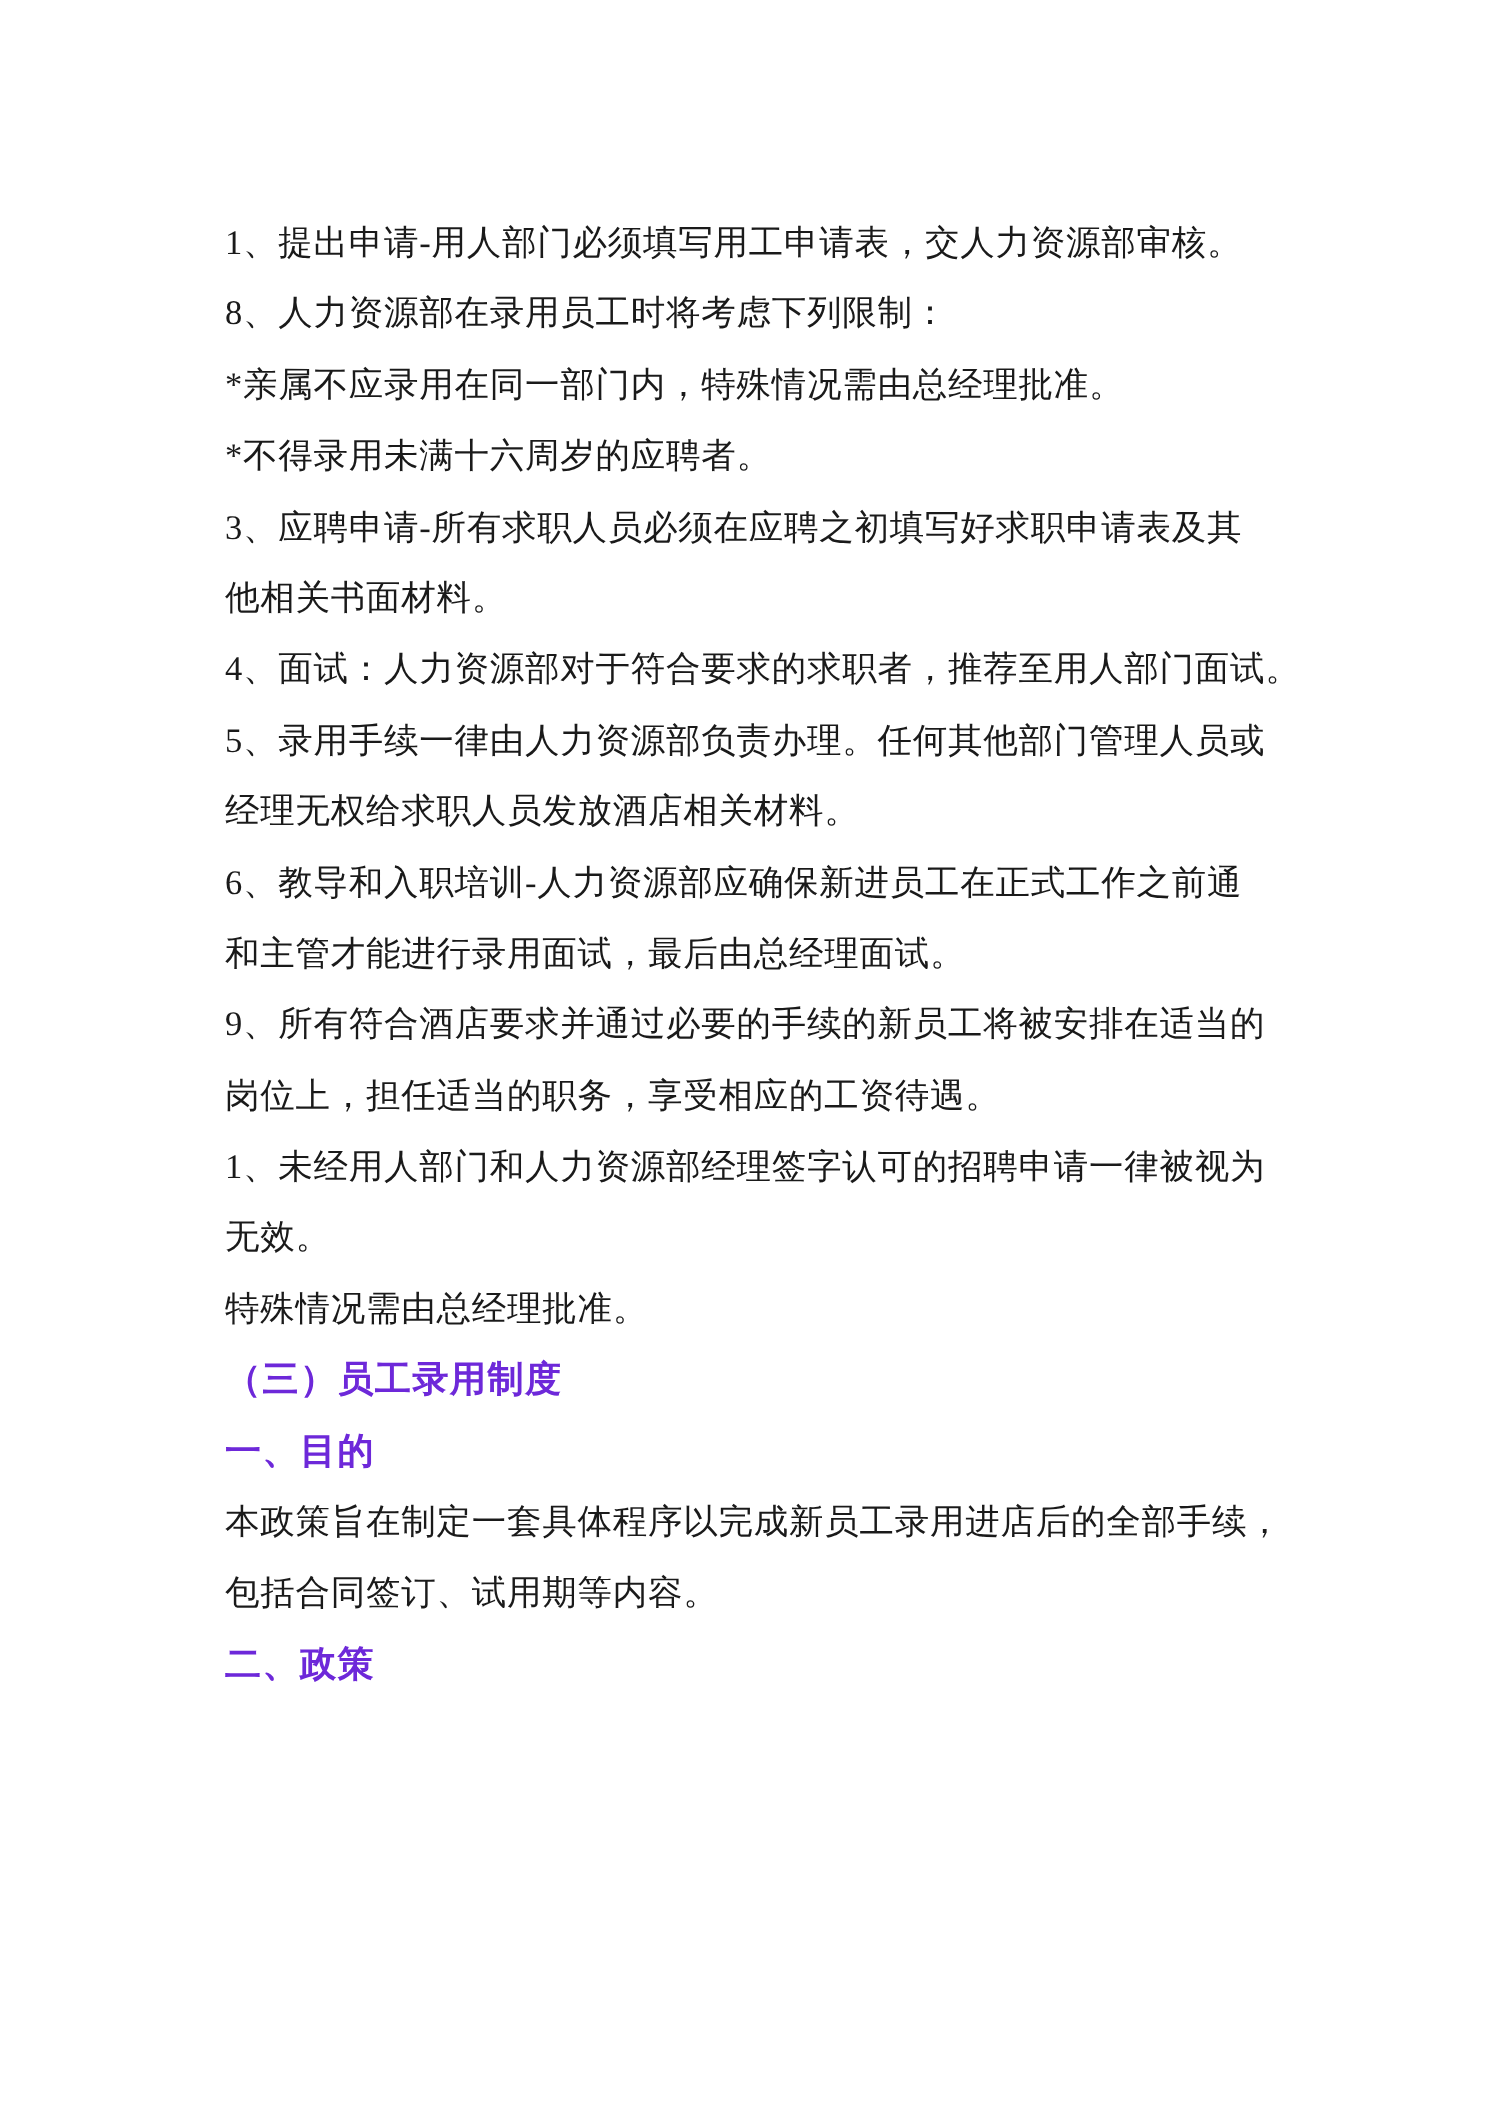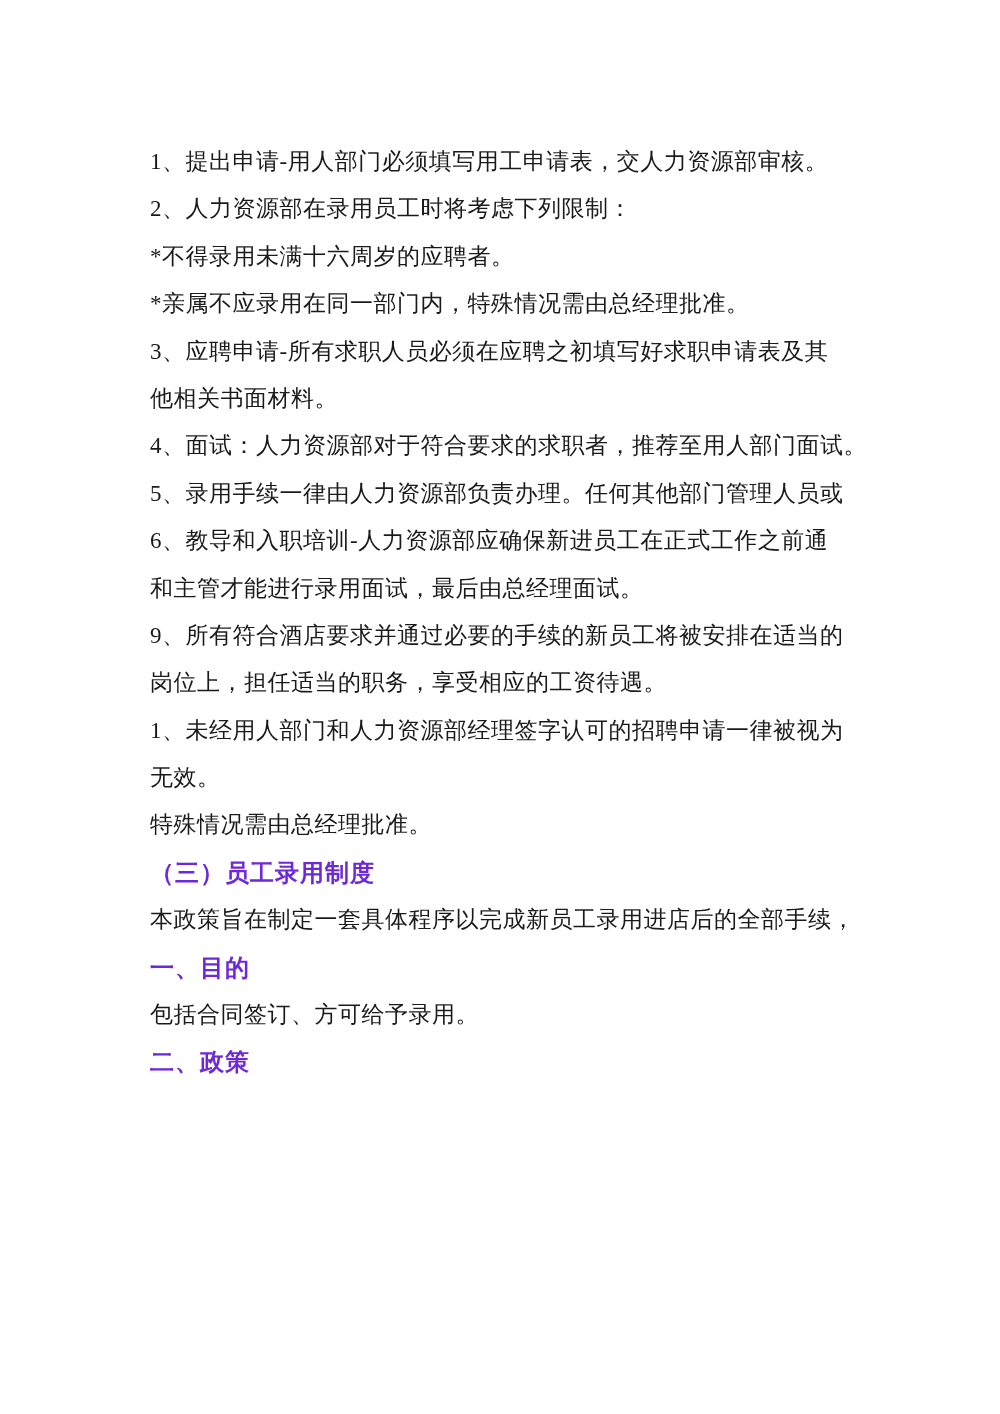--- a/index.html
+++ b/index.html
@@ -39,33 +39,34 @@
     letter-spacing: 1px;
     color: #6d28d9;
   }
 </style>
 </head>
 <body>
 
 <div class="page">
   <div class="content" id="document-content">
       <div class="line body">1、提出申请-用人部门必须填写用工申请表，交人力资源部审核。</div>
-      <div class="line body">2、人力资源部在录用员工时将考虑下列限制：</div>
+      <div class="line body">8、人力资源部在录用员工时将考虑下列限制：</div>
+      <div class="line body">*亲属不应录用在同一部门内，特殊情况需由总经理批准。</div>
       <div class="line body">*不得录用未满十六周岁的应聘者。</div>
-      <div class="line body">*亲属不应录用在同一部门内，特殊情况需由总经理批准。</div>
       <div class="line body">3、应聘申请-所有求职人员必须在应聘之初填写好求职申请表及其</div>
       <div class="line body">他相关书面材料。</div>
       <div class="line body">4、面试：人力资源部对于符合要求的求职者，推荐至用人部门面试。</div>
       <div class="line body">5、录用手续一律由人力资源部负责办理。任何其他部门管理人员或</div>
+      <div class="line body">经理无权给求职人员发放酒店相关材料。</div>
       <div class="line body">6、教导和入职培训-人力资源部应确保新进员工在正式工作之前通</div>
       <div class="line body">和主管才能进行录用面试，最后由总经理面试。</div>
       <div class="line body">9、所有符合酒店要求并通过必要的手续的新员工将被安排在适当的</div>
       <div class="line body">岗位上，担任适当的职务，享受相应的工资待遇。</div>
       <div class="line body">1、未经用人部门和人力资源部经理签字认可的招聘申请一律被视为</div>
       <div class="line body">无效。</div>
       <div class="line body">特殊情况需由总经理批准。</div>
       <div class="line heading">（三）员工录用制度</div>
+      <div class="line heading">一、目的</div>
       <div class="line body">本政策旨在制定一套具体程序以完成新员工录用进店后的全部手续，</div>
-      <div class="line heading">一、目的</div>
-      <div class="line body">包括合同签订、方可给予录用。</div>
+      <div class="line body">包括合同签订、试用期等内容。</div>
       <div class="line heading">二、政策</div>
     </div>
 </div>
 
 </body></html>

